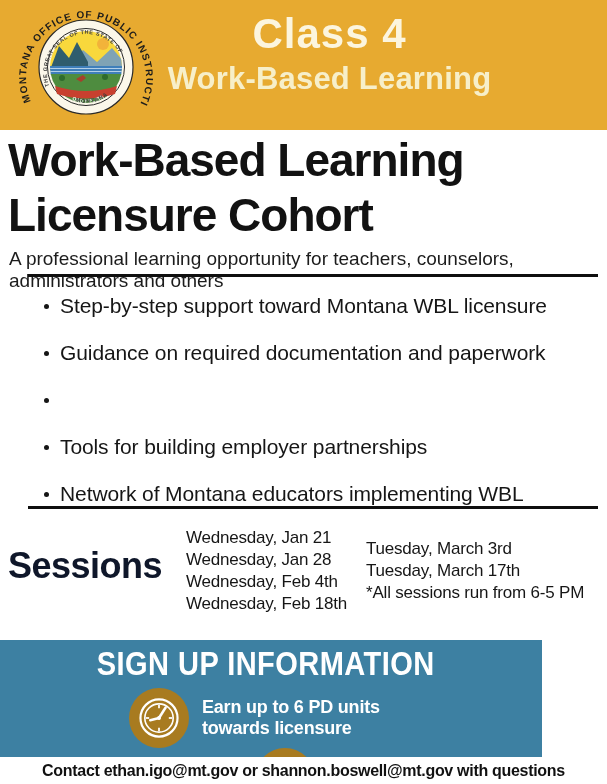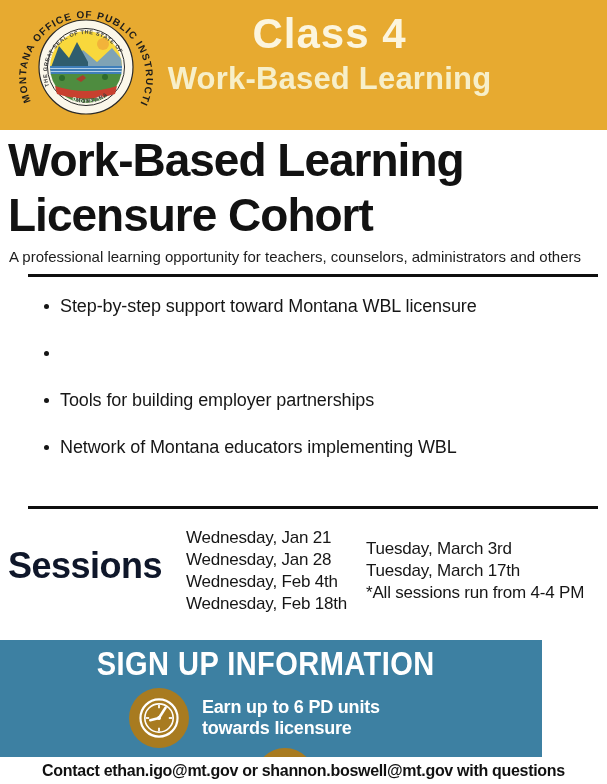--- a/index.html
+++ b/index.html
@@ -7,27 +7,27 @@
         font-family:"Liberation Sans",sans-serif;}
   
   .header{position:absolute;top:0;left:0;width:607px;height:130px;background:#E7AA30;}
   .seal{position:absolute;left:6px;top:2px;}
   .header-titles{position:absolute;left:132px;right:80px;top:10px;text-align:center;}
   .header-line1{font-size:42px;font-weight:800;color:#FCF5DE;letter-spacing:1px;line-height:48px;}
   .header-line2{font-size:31px;font-weight:800;color:#F7EFC9;letter-spacing:.2px;line-height:38px;margin-top:2px;}
   
   .h1{position:absolute;top:133px;left:8px;right:8px;font-size:46px;line-height:55px;
       font-weight:800;color:#121212;letter-spacing:-1px;}
-  .subtitle{position:absolute;top:248px;left:9px;right:9px;font-size:15px;font-weight:500;color:#1c1c1c;}
+  .subtitle{position:absolute;top:248px;left:9px;right:9px;font-size:19px;font-weight:500;color:#1c1c1c;}
   .rule{position:absolute;left:28px;width:570px;height:3px;background:#0f0f0f;}
   .rule-top{top:274px;}
   .rule-bottom{top:506px;}
   .bullets{position:absolute;top:297px;left:44px;right:16px;margin:0;padding:0;list-style:none;}
   .bullets li{display:flex;align-items:center;height:18px;margin-bottom:29px;
-              font-size:18px;font-weight:500;color:#161616;letter-spacing:-.1px;}
+              font-size:21px;font-weight:500;color:#161616;letter-spacing:-.1px;}
   .dot{width:5px;height:5px;border-radius:50%;background:#161616;margin-right:11px;flex:0 0 auto;}
   .sessions{position:absolute;top:524px;left:8px;right:4px;display:flex;}
   .sess-label{width:178px;font-size:36px;font-weight:800;color:#0f172a;letter-spacing:-.5px;margin-top:21px;}
   .sess-col{font-size:17px;font-weight:500;color:#161616;line-height:22px;letter-spacing:-.2px;}
   .sess-col1{width:180px;margin-top:3px;}
   .sess-col2{margin-top:14px;}
   
   .band{position:absolute;top:640px;left:0;width:542px;height:117px;background:#3D80A2;}
   .band-heading{margin-top:5px;text-align:center;font-size:33px;font-weight:800;color:#ffffff;
                 letter-spacing:.5px;transform:scaleX(.88) translateX(-6px);}
@@ -101,20 +101,24 @@
 
   <div class="rule rule-top"></div>
 
   <ul class="bullets">
     <li>
         <span class="dot"></span>
         <span>Step-by-step support toward Montana WBL licensure</span>
       </li>
     <li>
         <span class="dot"></span>
+        <span>Guidance on required documentation and paperwork</span>
+      </li>
+    <li>
+        <span class="dot"></span>
       </li>
     <li>
         <span class="dot"></span>
         <span>Tools for building employer partnerships</span>
       </li>
     <li>
         <span class="dot"></span>
         <span>Network of Montana educators implementing WBL</span>
       </li>
   </ul>
@@ -125,21 +129,21 @@
     <div class="sess-label">Sessions</div>
     <div class="sess-col sess-col1">
       <div>Wednesday, Jan 21</div>
       <div>Wednesday, Jan 28</div>
       <div>Wednesday, Feb 4th</div>
       <div>Wednesday, Feb 18th</div>
     </div>
     <div class="sess-col sess-col2">
       <div>Tuesday, March 3rd</div>
       <div>Tuesday, March 17th</div>
-      <div>*All sessions run from 4-4 PM</div>
+      <div>*All sessions run from 6-5 PM</div>
     </div>
   </div>
 
   <div class="band">
     <div class="band-heading">SIGN UP INFORMATION</div>
     <div class="band-row">
 
       <div class="band-item-left">
         <div class="badge">
           <svg width="48" height="48" viewBox="0 0 44 44">

